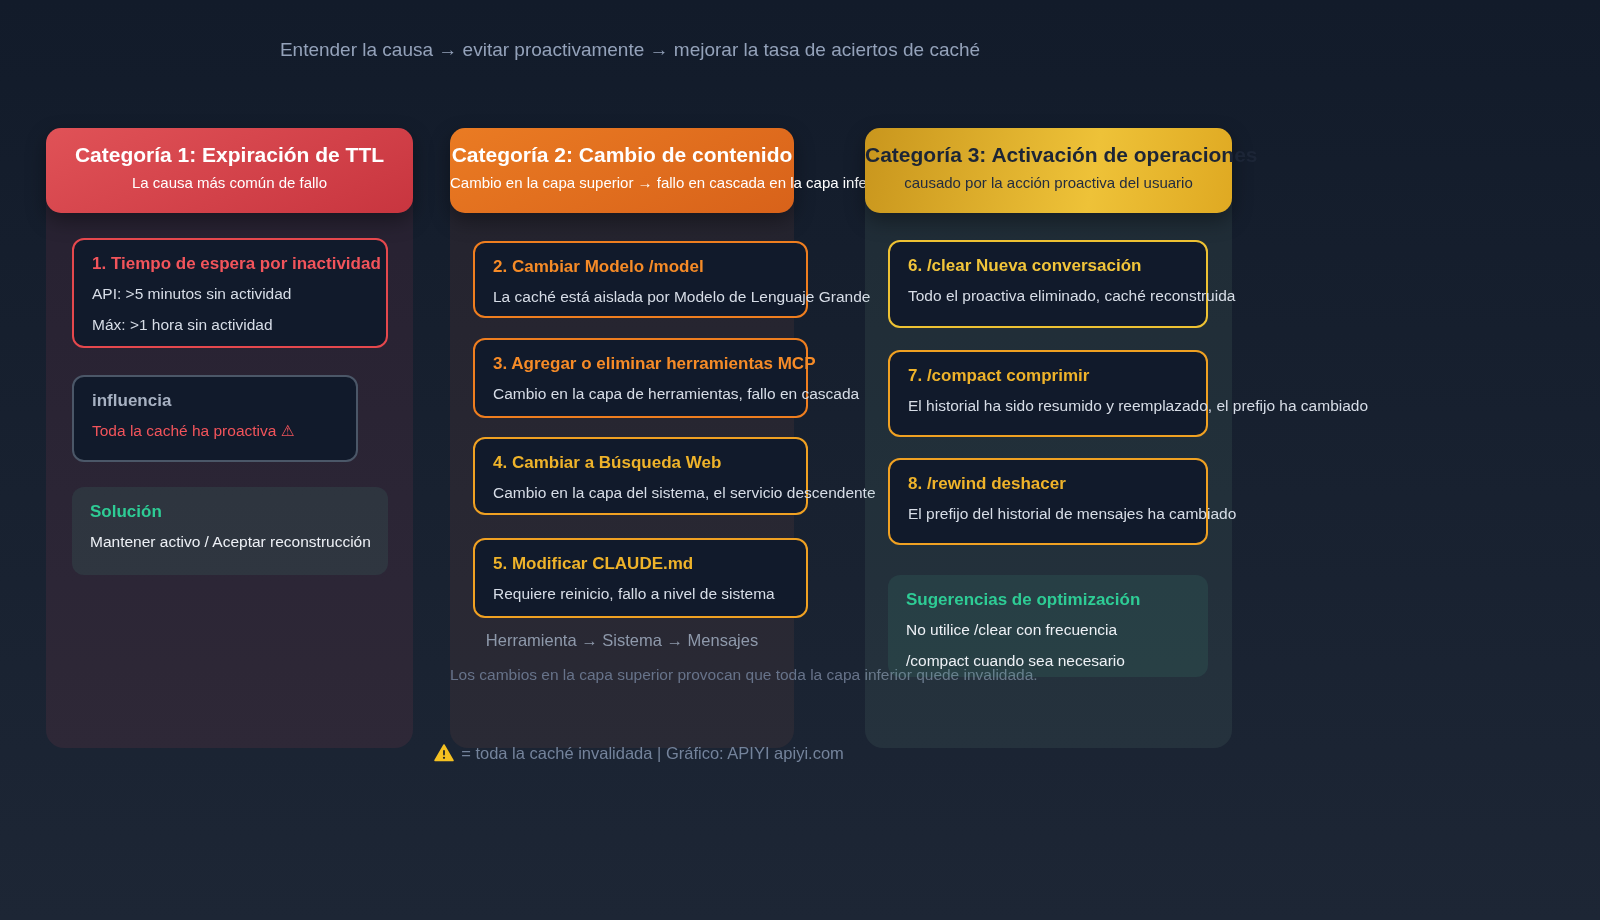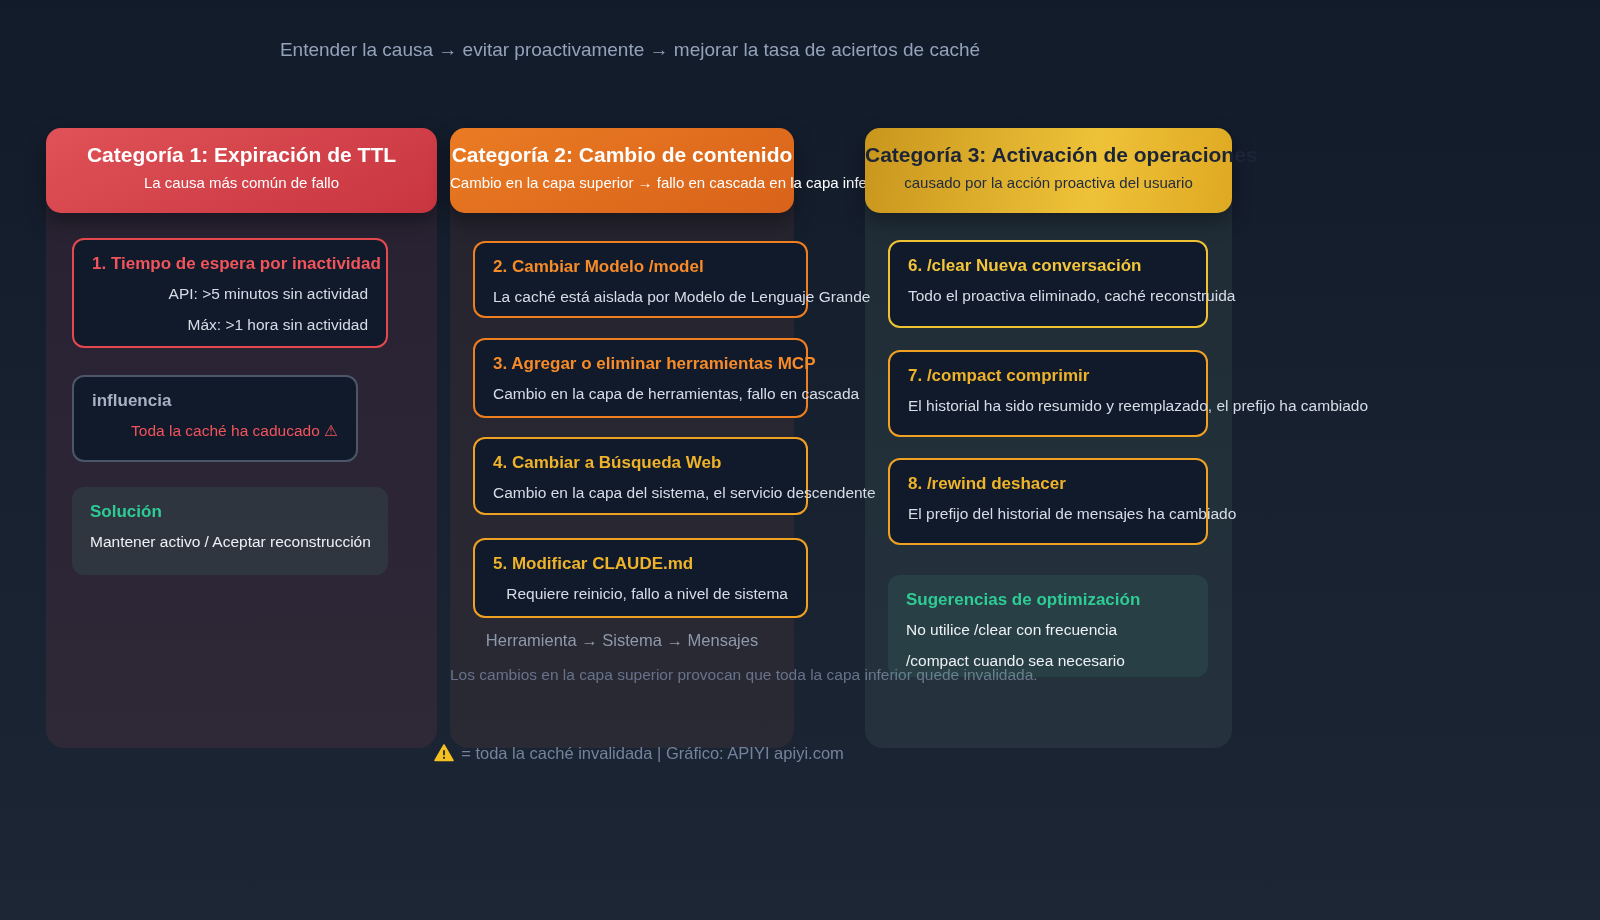--- a/index.html
+++ b/index.html
@@ -11,38 +11,38 @@
   }
   .stage{position:absolute;inset:0;}
 
   
   .titlewrap{position:absolute;top:26px;left:0;width:1260px;text-align:center;}
   .titlewrap h1{margin:0;font-size:31px;font-weight:bold;color:#f3f5f9;letter-spacing:.2px;}
   .titlewrap .sub{margin-top:13px;font-size:19px;color:#94a2ba;}
 
   
   .panel{position:absolute;top:128px;height:620px;border-radius:18px;}
-  .p1{left:46px;width:367px;background:rgba(219,80,96,0.10);padding-left:24px;}
+  .p1{left:46px;width:367px;background:rgba(219,80,96,0.10);}
   .p2{left:450px;width:344px;background:rgba(224,110,80,0.08);}
   .p3{left:865px;width:367px;background:rgba(145,195,165,0.09);}
 
   .colheader{position:absolute;top:0;left:0;width:100%;height:85px;border-radius:15px;
     text-align:center;color:#fff;box-shadow:0 8px 20px rgba(0,0,0,0.35);}
   .h1bg{background:linear-gradient(155deg,#e05257 0%,#c8353f 100%);}
   .h2bg{background:linear-gradient(155deg,#ea7b23 0%,#d8621a 100%);}
   .h3bg{background:linear-gradient(100deg,#c9961d 0%,#eec238 62%,#dfa922 100%);color:#1c2536;}
   .colheader .ht{display:block;padding-top:15px;font-size:21px;font-weight:bold;white-space:nowrap;}
   .colheader .hs{display:block;margin-top:7px;font-size:15px;white-space:nowrap;}
   .h3bg .hs{color:#232c3f;}
 
   
   .card{position:absolute;box-sizing:border-box;background:#111a2b;border:2px solid #888;
     border-radius:12px;padding:14px 18px;}
   .card h3{margin:0;font-size:17px;font-weight:bold;white-space:nowrap;}
-  .card p{margin:9px 0 0;font-size:15.5px;color:#d7dde7;white-space:nowrap;line-height:1.45;text-align:right;}
+  .card p{margin:9px 0 0;font-size:15.5px;color:#d7dde7;white-space:nowrap;line-height:1.45;}
   .b-red{border-color:#e5484d;}    .b-red h3{color:#f2545b;}
   .b-gray{border-color:#4b5768;}   .b-gray h3{color:#a7b1c2;font-weight:bold;}
   .b-orange{border-color:#ef7e1f;} .b-orange h3{color:#f68b27;}
   .b-amber{border-color:#f0a122;}  .b-amber h3{color:#efb32a;}
   .b-gold{border-color:#eec233;}   .b-gold h3{color:#f2c53a;}
   .t-red{color:#f2545b !important;}
 
   .card-soft{position:absolute;box-sizing:border-box;background:rgba(80,200,160,0.10);
     border:none;border-radius:12px;padding:15px 18px;}
   .card-soft h3{margin:0;font-size:17px;font-weight:bold;color:#2ecc95;white-space:nowrap;}
@@ -75,21 +75,21 @@
     </div>
 
     <div class="card b-red" style="left:26px;top:110px;width:316px;height:110px">
       <h3>1. Tiempo de espera por inactividad</h3>
       <p>API: &gt;5 minutos sin actividad</p>
       <p>Máx: &gt;1 hora sin actividad</p>
     </div>
 
     <div class="card b-gray" style="left:26px;top:247px;width:286px;height:87px">
       <h3>influencia</h3>
-      <p class="t-red">Toda la caché ha caducado ⚠</p>
+      <p class="t-red">Toda la caché ha proactiva ⚠</p>
     </div>
 
     <div class="card-soft" style="left:26px;top:359px;width:316px;height:88px">
       <h3>Solución</h3>
       <p>Mantener activo / Aceptar reconstrucción</p>
     </div>
   </div>
 
   <div class="panel p2">
     <div class="colheader h2bg">

